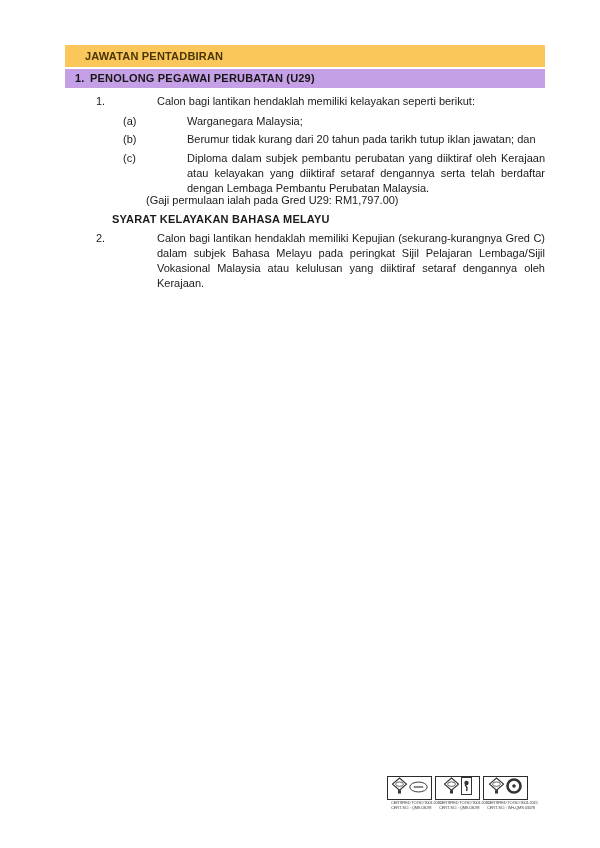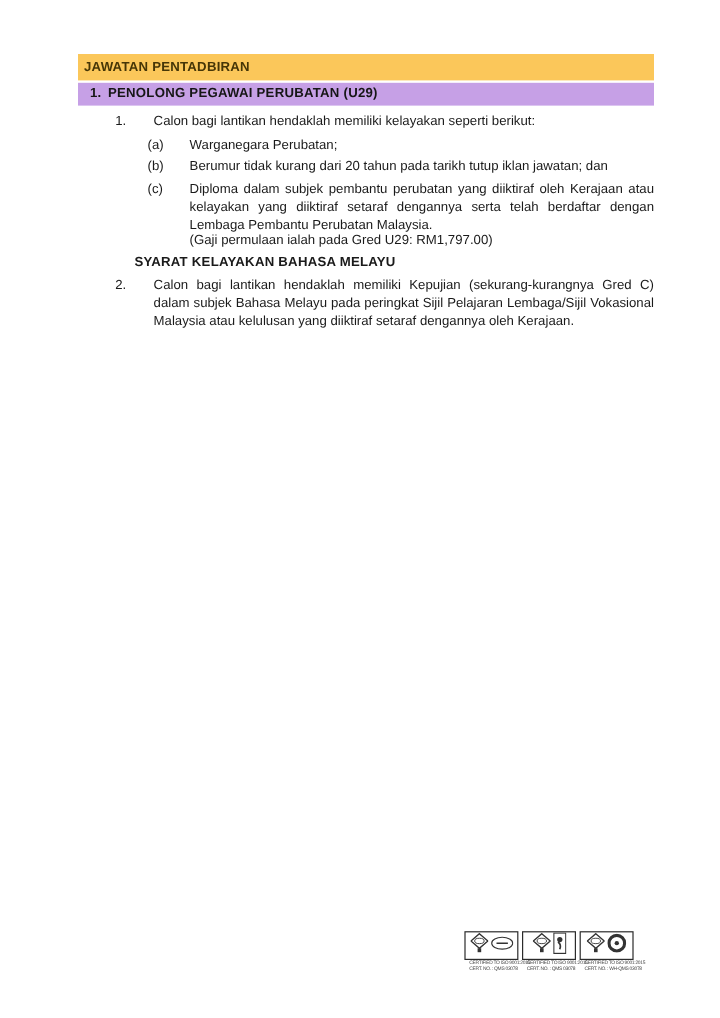--- a/index.html
+++ b/index.html
@@ -19,21 +19,21 @@
   .abs { position: absolute; }
 
   
   .bar-yellow {
     left: 65px; top: 45px;
     width: 480px; height: 22px;
     background: #FBC75A;
     color: #463607;
     font-size: 11px; font-weight: bold;
     line-height: 22px;
-    padding-left: 5px;
+    padding-left: 20px;
     box-sizing: border-box;
     letter-spacing: 0.2px;
   }
   .bar-purple {
     left: 65px; top: 69px;
     width: 480px; height: 19px;
     background: #C6A0E6;
     color: #161616;
     font-size: 11px; font-weight: bold;
     line-height: 19px;
@@ -47,26 +47,26 @@
   
   .row {
     left: 65px;
     width: 480px;
     display: flex;
     font-size: 11px;
     line-height: 15px;
     box-sizing: border-box;
   }
   .row .num  { margin-left: 31px; width: 32px; flex: none; }
-  .row .txt  { flex: 1; }
+  .row .txt  { flex: 1; margin-left: 29px; }
   .row .lbl  { margin-left: 58px; width: 35px; flex: none; }
   .justify   { text-align: justify; }
 
   .salary-note {
-    left: 158px; top: 193px;
+    left: 146px; top: 193px;
     width: 390px;
     font-size: 11px; line-height: 15px;
   }
   .subheading {
     left: 112px; top: 212px;
     width: 450px;
     font-size: 11px; font-weight: bold;
     line-height: 15px;
     letter-spacing: 0.2px;
   }
@@ -113,21 +113,21 @@
     <span class="ttl">PENOLONG PEGAWAI PERUBATAN (U29)</span>
   </div>
 
   <div class="abs row" style="top:94px;">
     <span class="num">1.</span>
     <div class="txt">Calon bagi lantikan hendaklah memiliki kelayakan seperti berikut:</div>
   </div>
 
   <div class="abs row" style="top:114px;">
     <span class="lbl">(a)</span>
-    <div class="txt">Warganegara Perubatan;</div>
+    <div class="txt">Warganegara Malaysia;</div>
   </div>
 
   <div class="abs row" style="top:132px;">
     <span class="lbl">(b)</span>
     <div class="txt">Berumur tidak kurang dari 20 tahun pada tarikh tutup iklan jawatan; dan</div>
   </div>
 
   <div class="abs row" style="top:151px;">
     <span class="lbl">(c)</span>
     <div class="txt justify">Diploma dalam subjek pembantu perubatan yang diiktiraf oleh Kerajaan atau kelayakan yang diiktiraf setaraf dengannya serta telah berdaftar dengan Lembaga Pembantu Perubatan Malaysia.</div>

